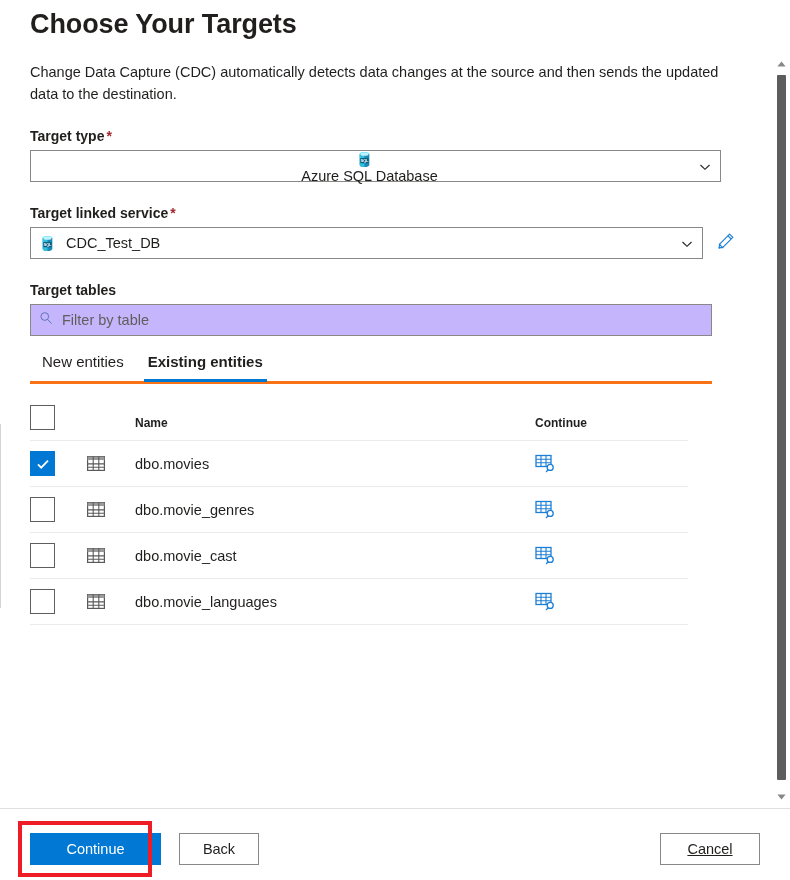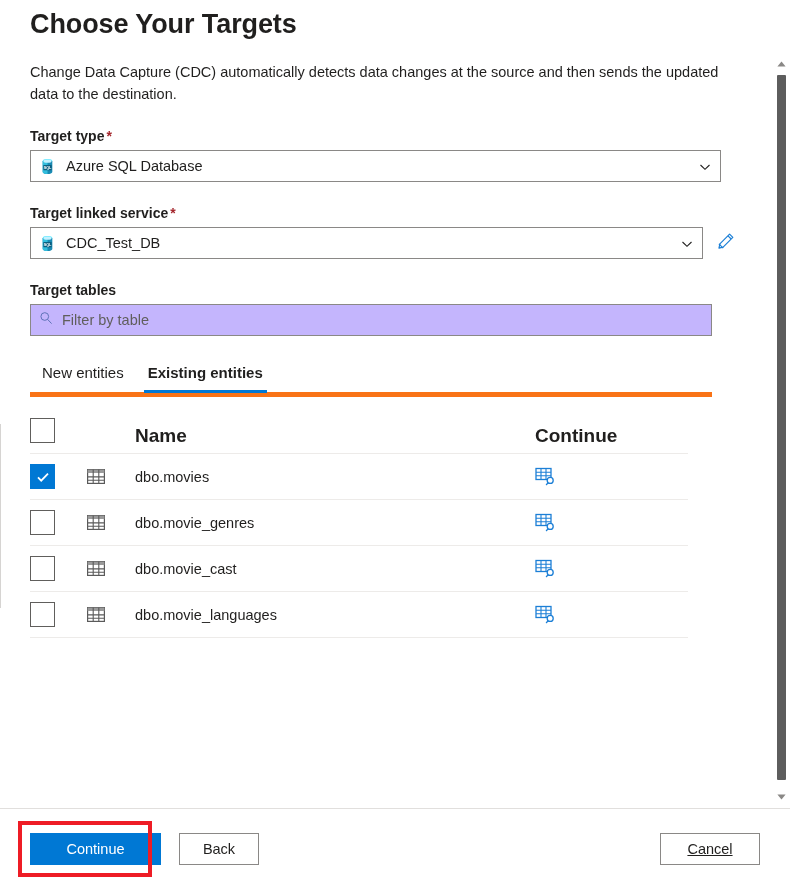--- a/index.html
+++ b/index.html
@@ -72,21 +72,21 @@
     height: 32px;
     border: 1px solid #8a8886;
     background: #ffffff;
     display: flex;
     align-items: center;
     padding: 0 30px 0 8px;
     font-size: 14.5px;
     color: #201f1e;
     cursor: pointer;
   }
-  .dd-target-type { width: 691px; }
+  .dd-target-type { width: 691px; flex-direction: column; }
   .dd-linked-svc  { width: 688px; }
 
   .dd-text { margin-left: 10px; white-space: nowrap; }
 
   .chev {
     position: absolute;
     right: 9px; top: 50%;
     transform: translateY(-50%);
     width: 12px; height: 12px;
   }
@@ -122,23 +122,23 @@
     color: #201f1e;
     background: transparent;
     width: 100%;
     margin-left: 9px;
   }
   .searchbox input::placeholder { color: #605e5c; opacity: 1; }
 
   
   .tabs {
     display: flex;
-    margin-top: 24px;
+    margin-top: 13px;
     width: 682px;
-    border-bottom: 5px solid #f97316;
+    border-bottom: 3px solid #f97316;
   }
   .tab {
     position: relative;
     font-size: 15px;
     color: #201f1e;
     padding: 4px 12px 11px 12px;
     cursor: pointer;
     white-space: nowrap;
   }
   .tab.active { font-weight: bold; }
@@ -172,21 +172,21 @@
     padding: 0;
   }
   .tbl thead th { border-bottom: 1px solid #edebe9; }
 
   .col-check { width: 57px; }
   .col-icon  { width: 48px; }
   .col-name  { width: 400px; }
   .col-prev  { width: 153px; }
 
   .th-label {
-    font-size: 19px;
+    font-size: 12px;
     font-weight: bold;
     color: #201f1e;
     padding-bottom: 9px;
   }
 
   .tbl tbody tr { height: 46px; }
 
   .cell-name {
     font-size: 14.5px;
     color: #201f1e;

